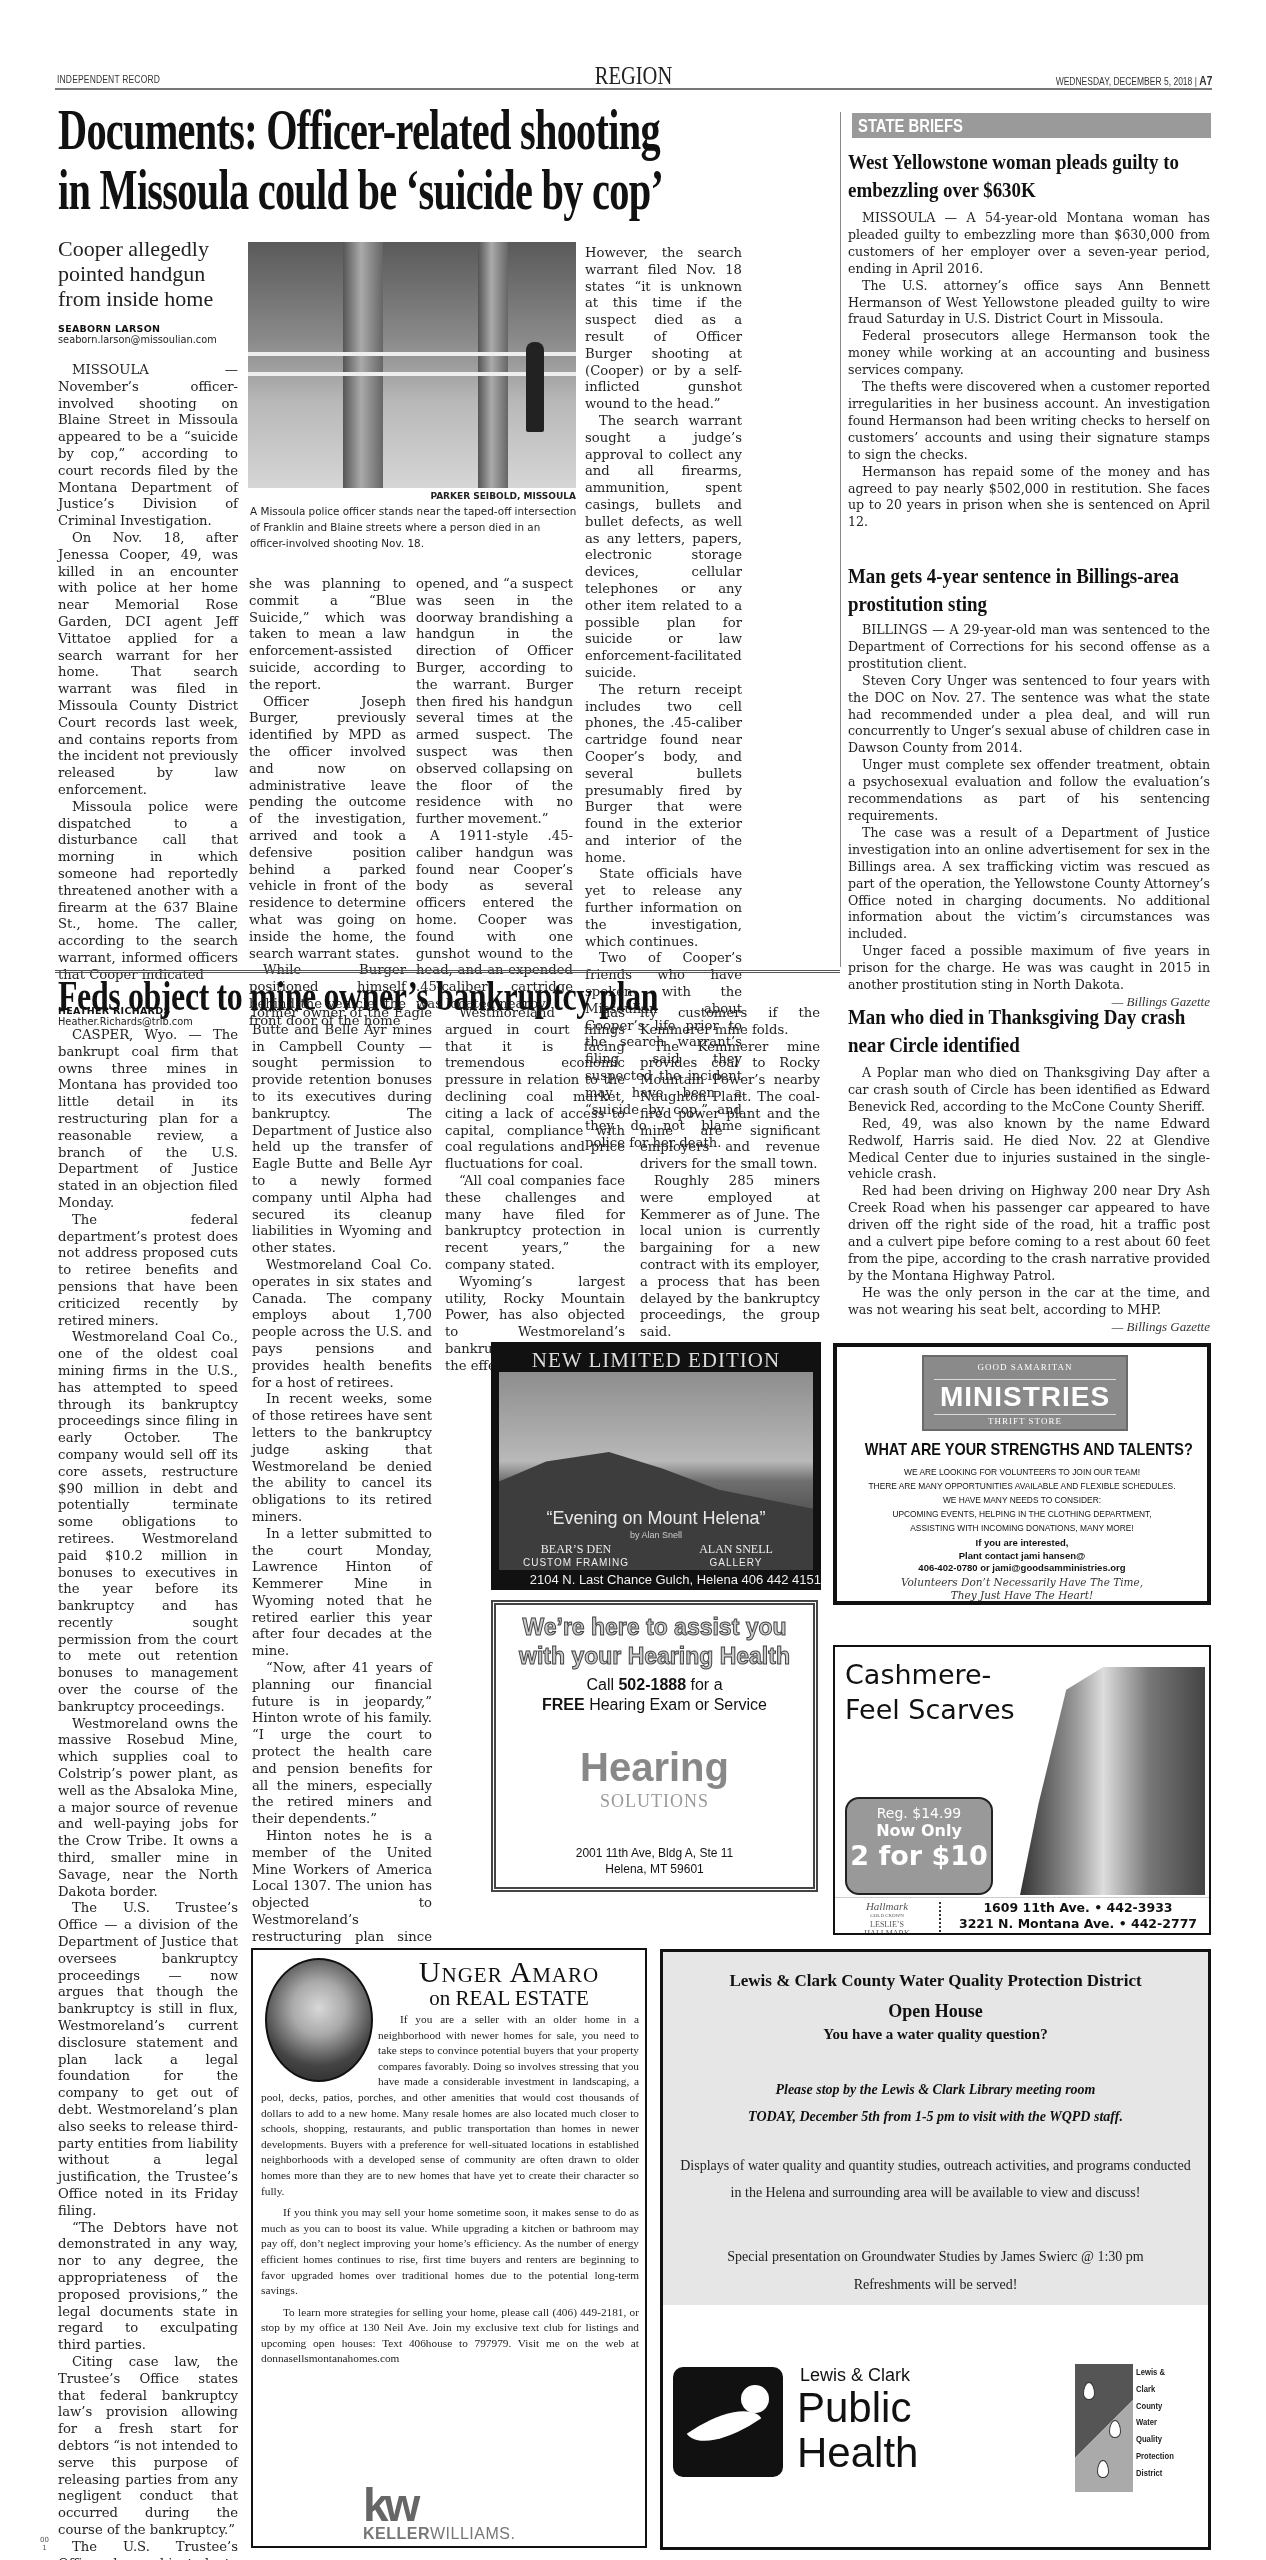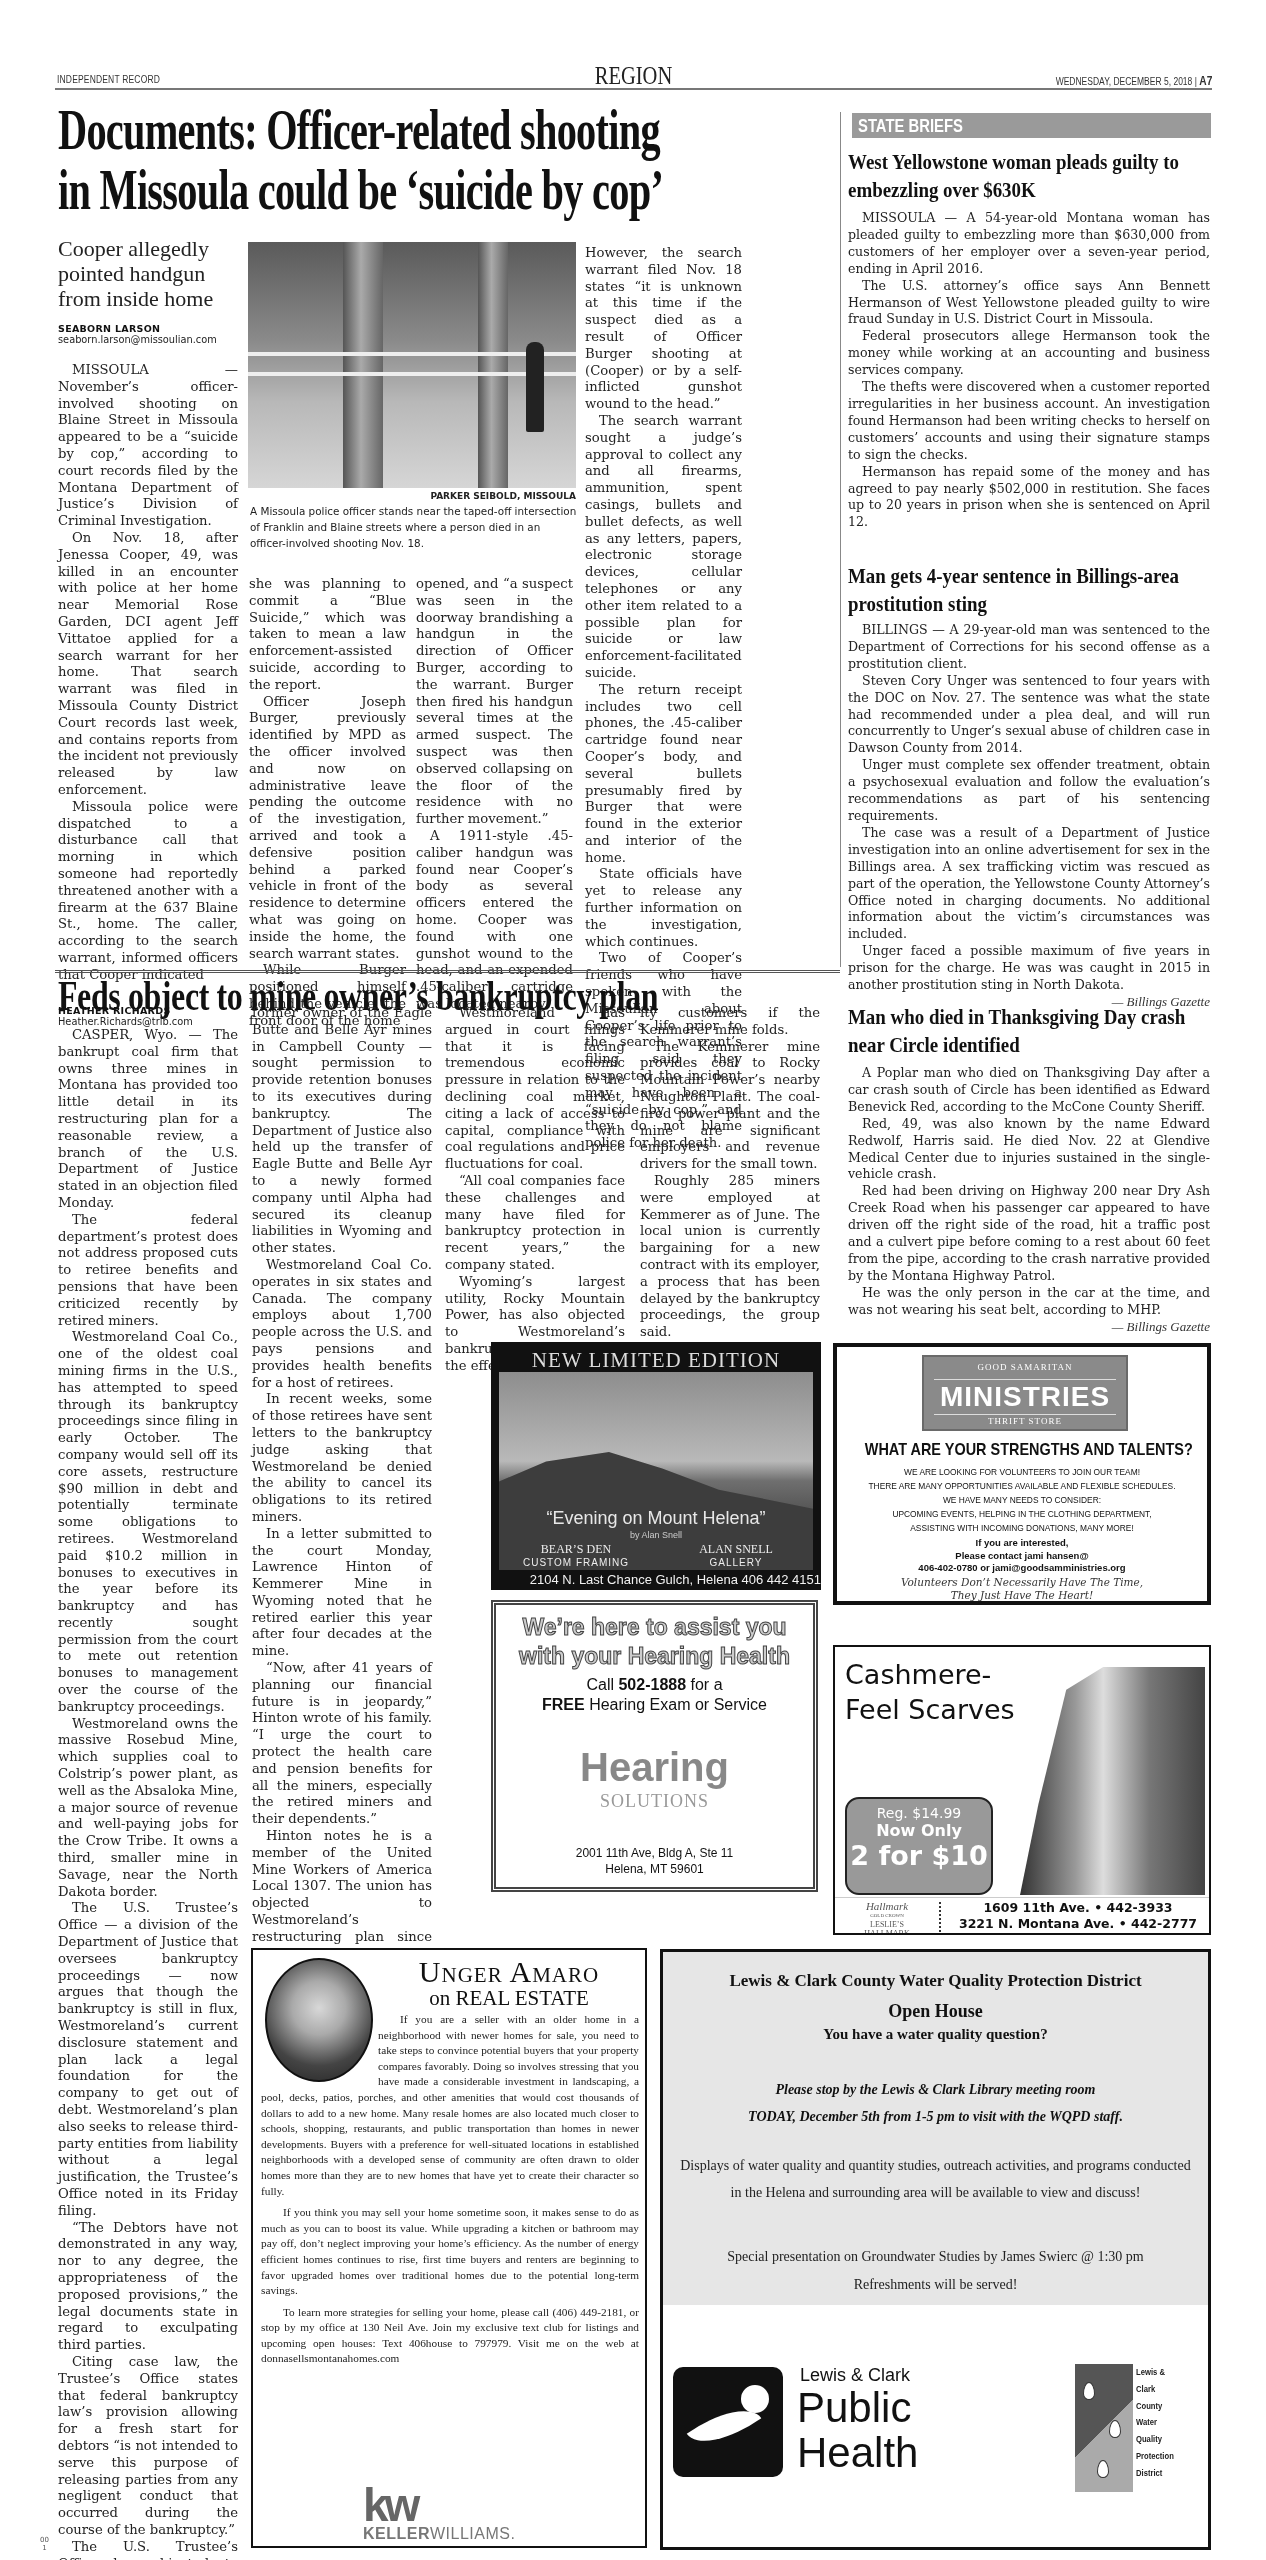--- a/index.html
+++ b/index.html
@@ -180,21 +180,21 @@
 <div id="vsep" class="abs"></div>
 
 <div id="briefs-bar" class="abs">
   <span>STATE BRIEFS</span>
 </div>
 
 <div class="abs" style="left:848px; top:148px; width:362px;">
   <div class="brief-head" style="width:420px; white-space:normal;">West Yellowstone woman pleads guilty to embezzling over $630K</div>
   <div class="body-text brief-body" style="margin-top:6px;">
     <p>MISSOULA — A 54-year-old Montana woman has pleaded guilty to embezzling more than $630,000 from customers of her employer over a seven-year period, ending in April 2016.</p>
-    <p>The U.S. attorney’s office says Ann Bennett Hermanson of West Yellowstone pleaded guilty to wire fraud Sunday in U.S. District Court in Missoula.</p>
+    <p>The U.S. attorney’s office says Ann Bennett Hermanson of West Yellowstone pleaded guilty to wire fraud Saturday in U.S. District Court in Missoula.</p>
     <p>Federal prosecutors allege Hermanson took the money while working at an accounting and business services company.</p>
     <p>The thefts were discovered when a customer reported irregularities in her business account. An investigation found Hermanson had been writing checks to herself on customers’ accounts and using their signature stamps to sign the checks.</p>
     <p>Hermanson has repaid some of the money and has agreed to pay nearly $502,000 in restitution. She faces up to 20 years in prison when she is sentenced on April 12.</p>
   </div>
 </div>
 
 <div class="abs" style="left:848px; top:562px; width:362px;">
   <div class="brief-head" style="width:420px; white-space:normal;">Man gets 4-year sentence in Billings-area prostitution sting</div>
   <div class="body-text brief-body" style="margin-top:4px;">
     <p>BILLINGS — A 29-year-old man was sentenced to the Department of Corrections for his second offense as a prostitution client.</p>
@@ -283,21 +283,21 @@
   <div class="big">WHAT ARE YOUR STRENGTHS AND TALENTS?</div>
   <div class="lines">
     <div>WE ARE LOOKING FOR VOLUNTEERS TO JOIN OUR TEAM!</div>
     <div>THERE ARE MANY OPPORTUNITIES AVAILABLE AND FLEXIBLE SCHEDULES.</div>
     <div>WE HAVE MANY NEEDS TO CONSIDER:</div>
     <div>UPCOMING EVENTS, HELPING IN THE CLOTHING DEPARTMENT,</div>
     <div>ASSISTING WITH INCOMING DONATIONS, MANY MORE!</div>
   </div>
   <div class="contact">
     <div>If you are interested,</div>
-    <div>Please contact jami hansen@</div>
+    <div>Plant contact jami hansen@</div>
     <div>406-402-0780 or jami@goodsamministries.org</div>
   </div>
   <div class="script">
     <div>Volunteers Don’t Necessarily Have The Time,</div>
     <div>They Just Have The Heart!</div>
   </div>
 </div>
 
 <div id="ad-hearing" class="ad">
   <div class="hd">

